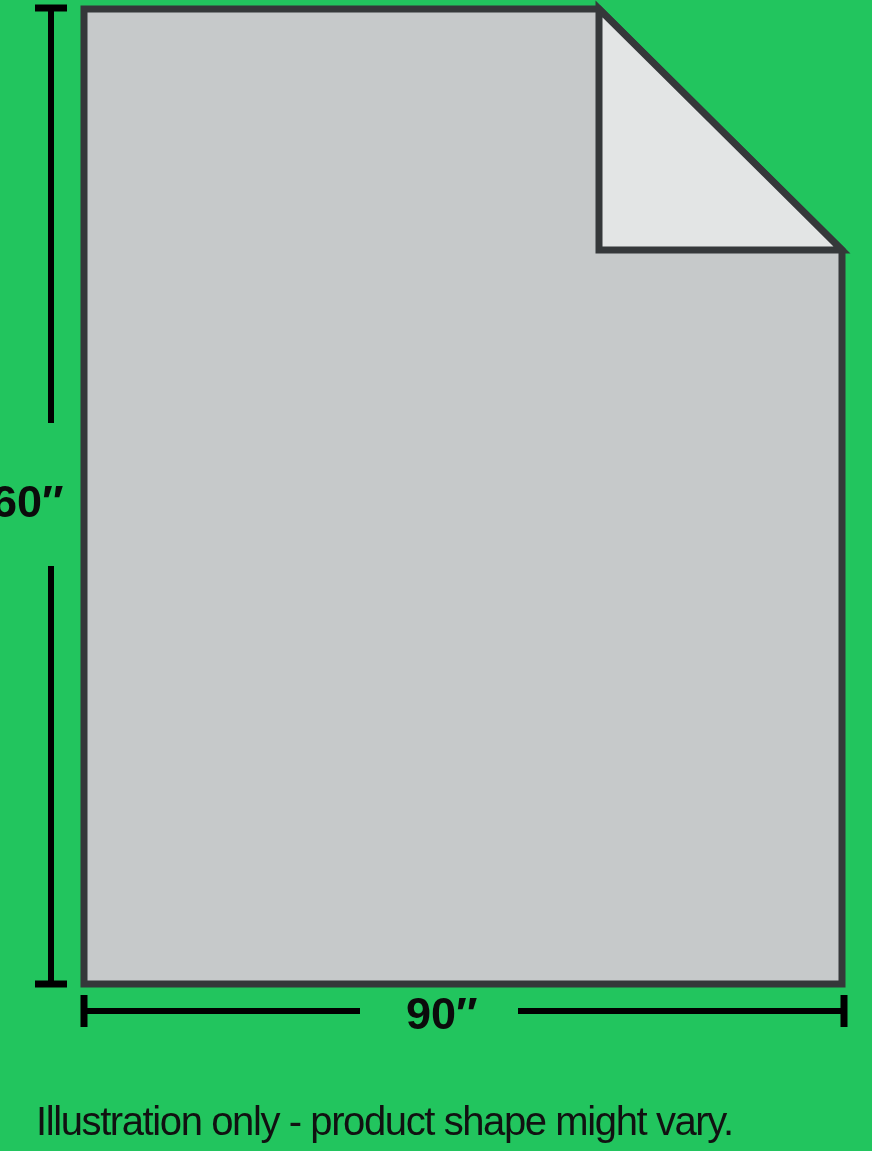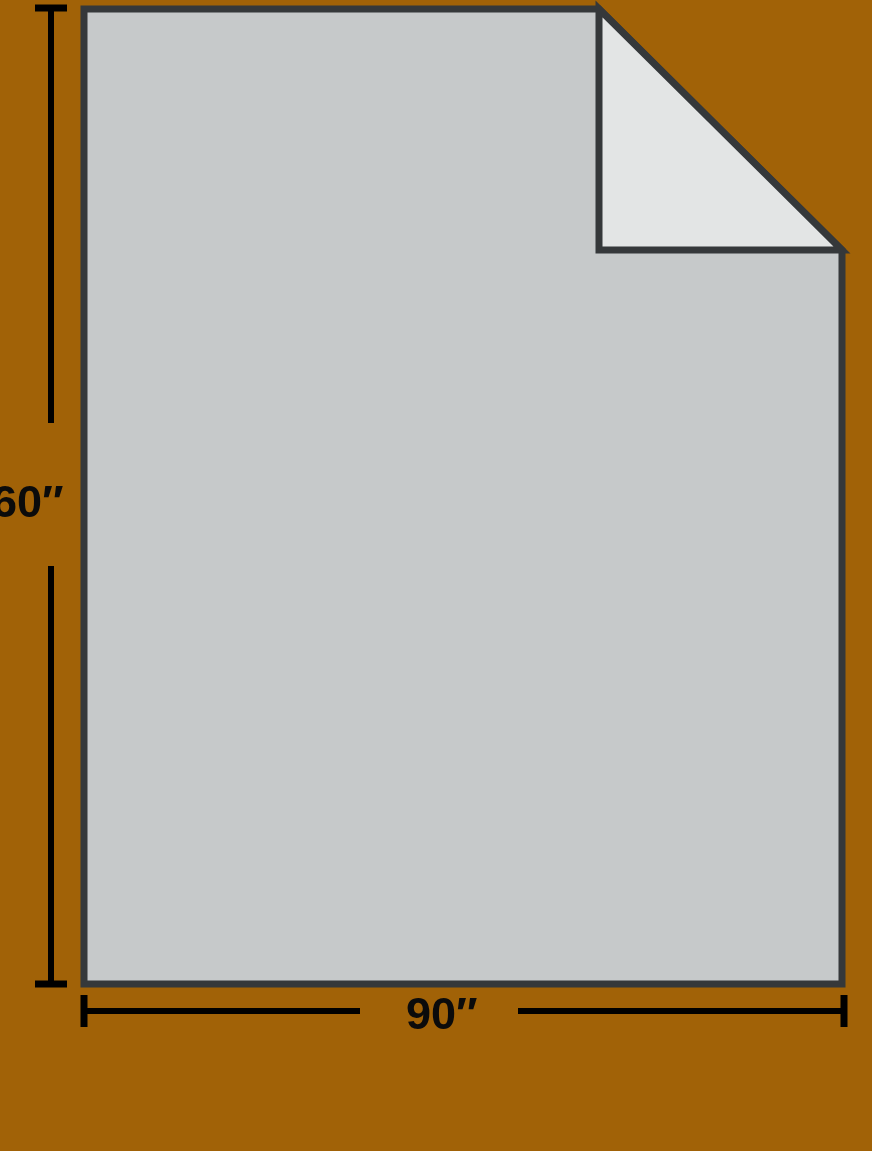--- a/index.html
+++ b/index.html
@@ -5,21 +5,21 @@
   html, body {
     margin: 0;
     padding: 0;
     background: #ffffff;
     font-family: "Liberation Sans", sans-serif;
   }
   .stage {
     position: relative;
     width: 872px;
     height: 1151px;
-    background: #a16207;
+    background: #22c55e;
     overflow: hidden;
   }
   .stage svg {
     position: absolute;
     left: 0;
     top: 0;
   }
   .dim-label {
     position: absolute;
     font-weight: bold;
@@ -70,14 +70,15 @@
       <line x1="84" y1="1011" x2="360" y2="1011"></line>
       <line x1="518" y1="1011" x2="844" y2="1011"></line>
       <line x1="844" y1="995" x2="844" y2="1027" stroke-width="7"></line>
     </g>
   </svg>
 
   <div class="dim-label height">60″</div>
 
   <div class="dim-label width">90″</div>
 
+  <div class="caption">Illustration only - product shape might vary.</div>
 
 </div>
 
 </body></html>

